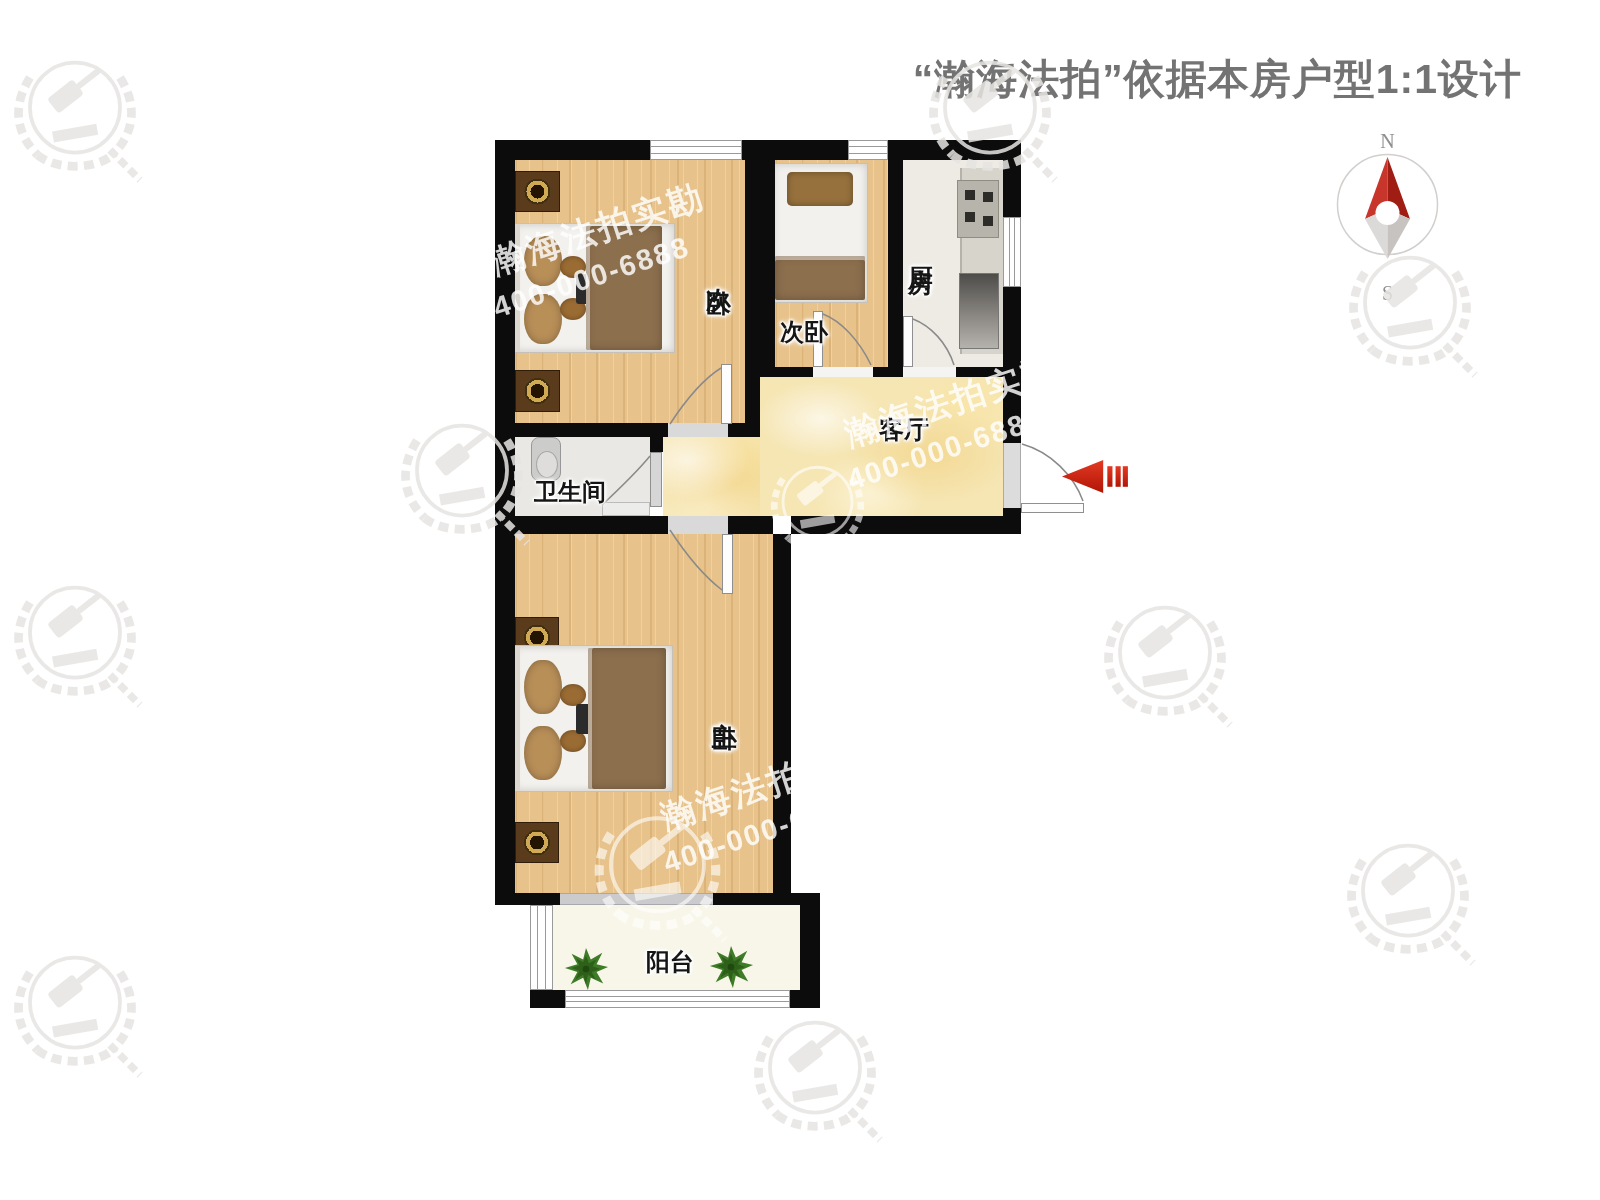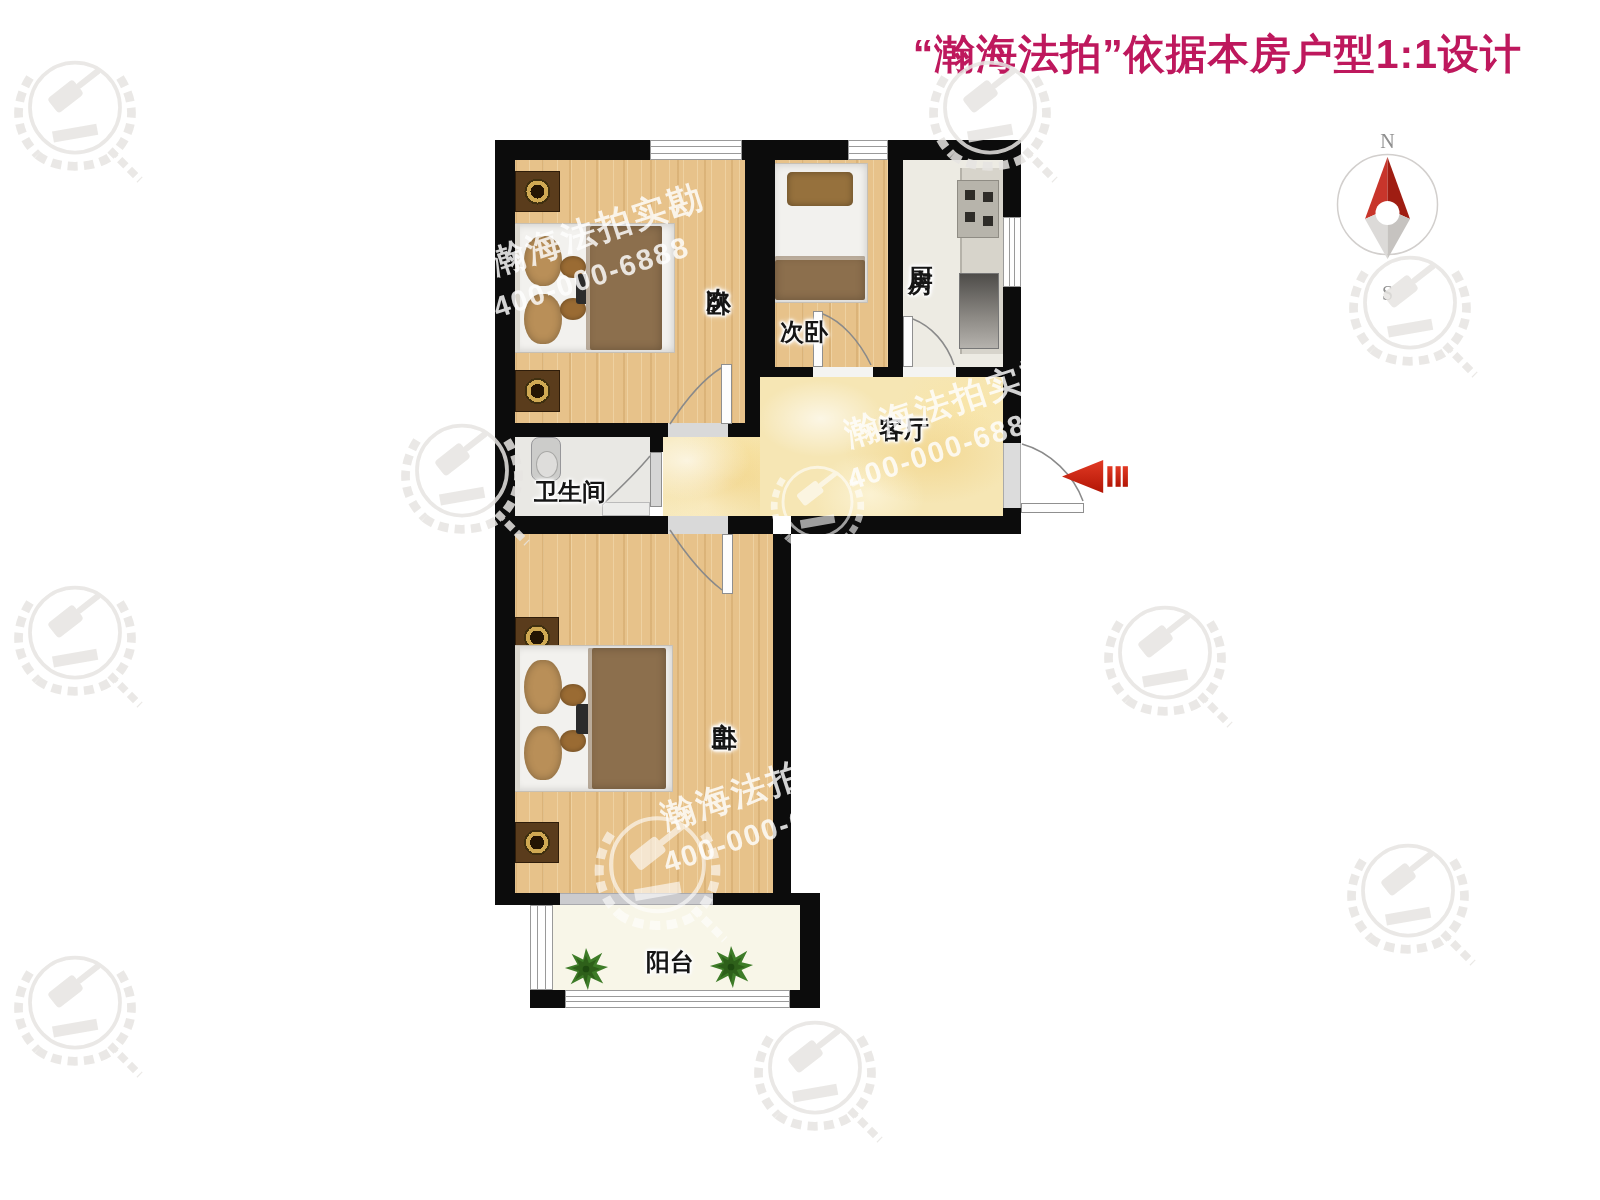--- a/index.html
+++ b/index.html
@@ -1,21 +1,21 @@
 <!DOCTYPE html>
 <html><head>
 <meta charset="utf-8">
 <style>
   html,body{margin:0;padding:0;background:#fff;}
   .canvas{position:relative;width:1600px;height:1200px;background:#fff;overflow:hidden;
           font-family:"Liberation Sans","DejaVu Sans",sans-serif;}
 
   
-  .page-title{position:absolute;top:27px;right:78px;font-size:41px;font-weight:bold;
-              color:#be185d;letter-spacing:1px;white-space:nowrap;}
+  .page-title{position:absolute;top:52px;right:78px;font-size:41px;font-weight:bold;
+              color:#737373;letter-spacing:1px;white-space:nowrap;}
 
   
   .compass{position:absolute;left:1330px;top:130px;width:115px;height:178px;}
   .compass-letter{position:absolute;width:100%;text-align:center;
                   font-family:"Liberation Serif","DejaVu Serif",serif;
                   font-size:20px;color:#8f8f8f;}
   .compass-n{top:0;}
   .compass-s{top:152px;}
   .compass svg{position:absolute;left:0;top:17px;width:115px;height:115px;overflow:visible;}
 

